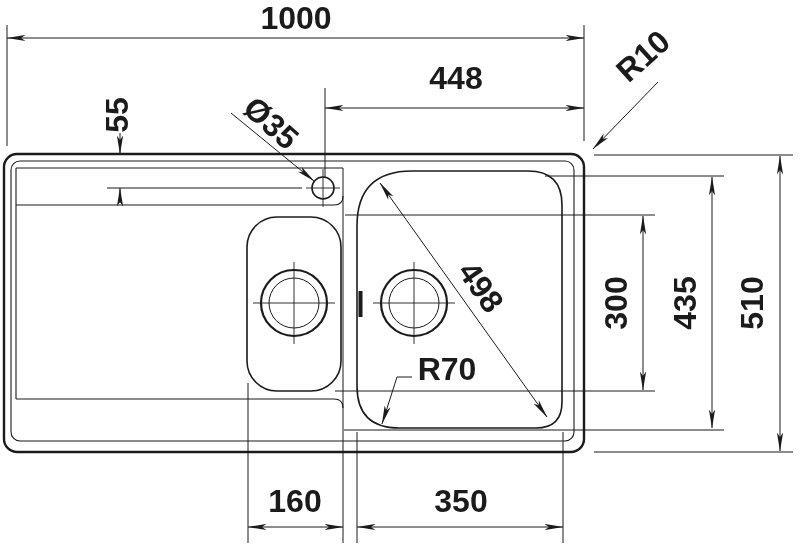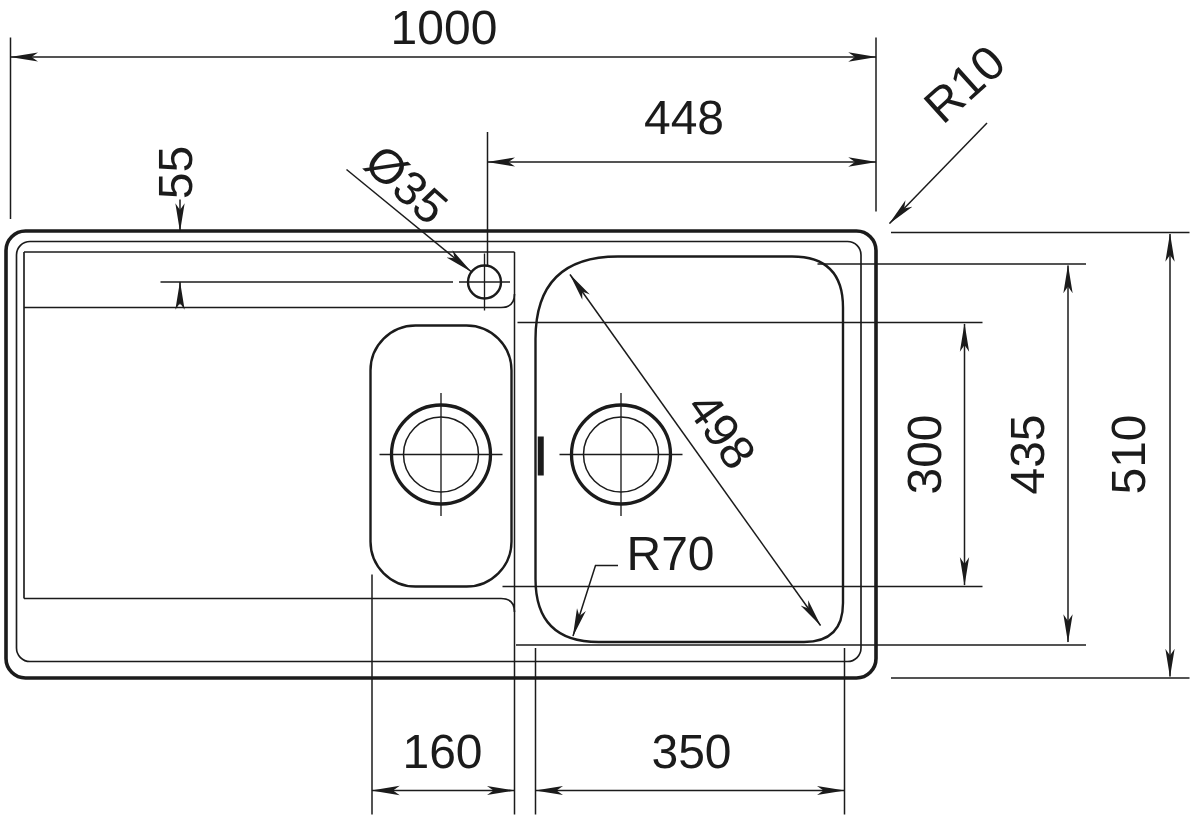--- a/index.html
+++ b/index.html
@@ -1,16 +1,16 @@
 <!DOCTYPE html>
 <html><head>
 <meta charset="utf-8">
 <style>
   html,body{margin:0;padding:0;background:#ffffff;}
-  .stage{width:800px;height:547px;background:#ffffff;position:relative;overflow:hidden;}
+  .stage{width:800px;height:547px;background:#ffffff;position:relative;overflow:hidden;font-weight:bold;}
   svg{display:block;}
   .ln    {stroke:#1b1b1b;stroke-width:1;fill:none;}
   .ln09  {stroke:#1b1b1b;stroke-width:0.9;fill:none;}
   .ln11  {stroke:#1b1b1b;stroke-width:1.1;fill:none;}
   .ln16  {stroke:#1b1b1b;stroke-width:1.6;fill:none;}
   .ln22  {stroke:#1b1b1b;stroke-width:2.2;fill:none;}
   .ln24  {stroke:#1b1b1b;stroke-width:2.4;fill:none;}
   .dimtxt{font-family:"Liberation Sans", sans-serif;font-size:32px;fill:#1b1b1b;
           text-anchor:middle;dominant-baseline:central;}
 </style>

